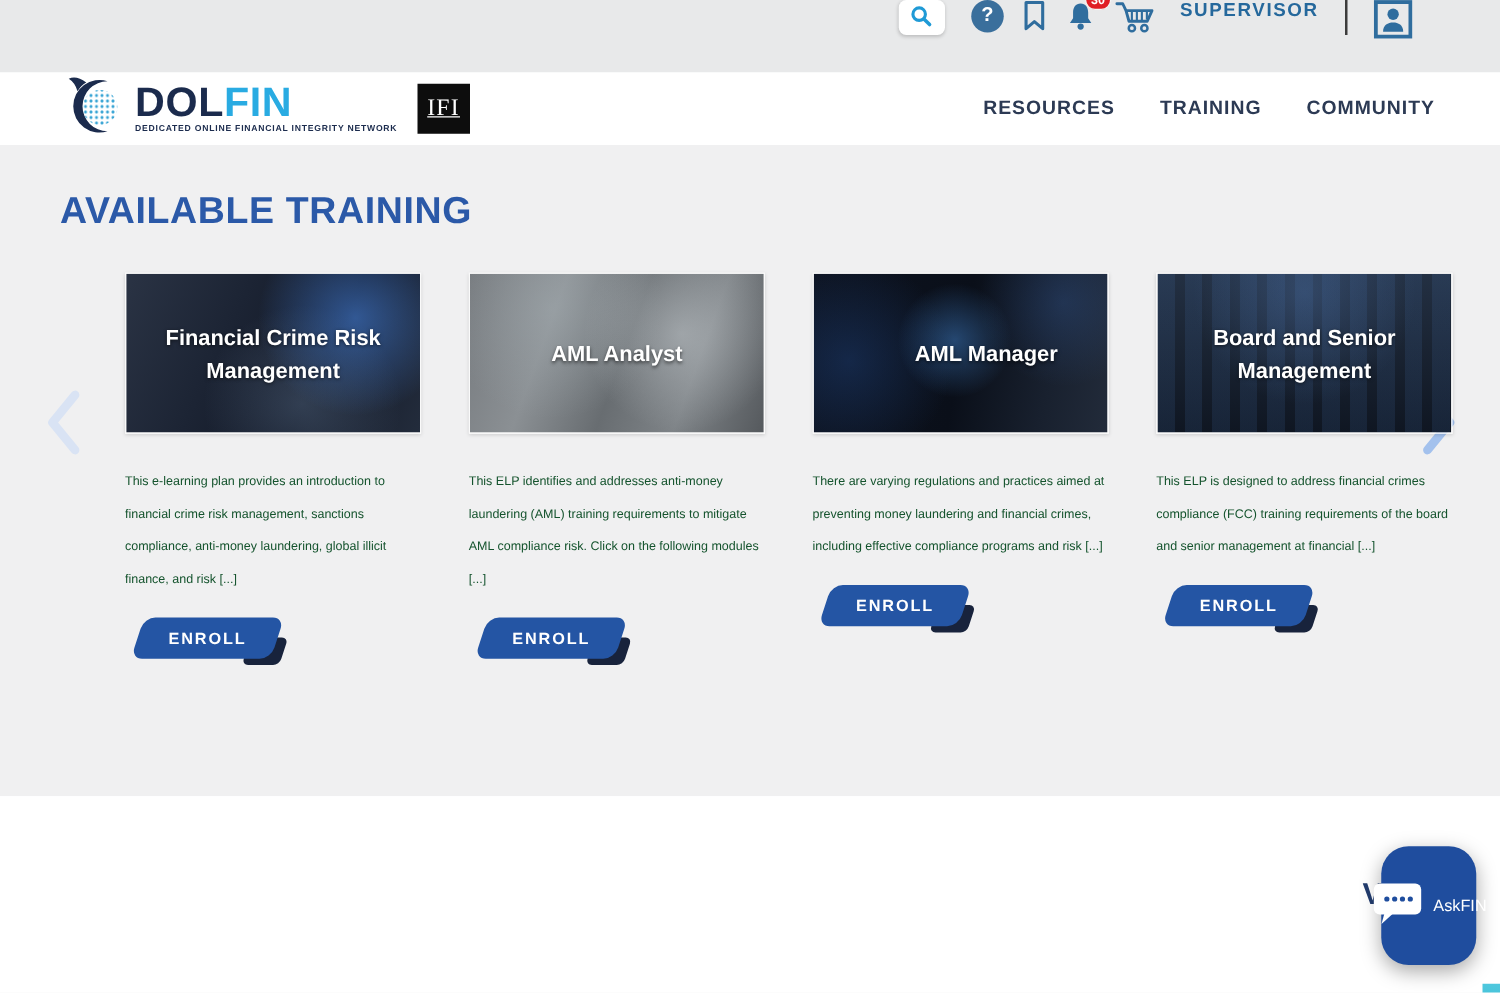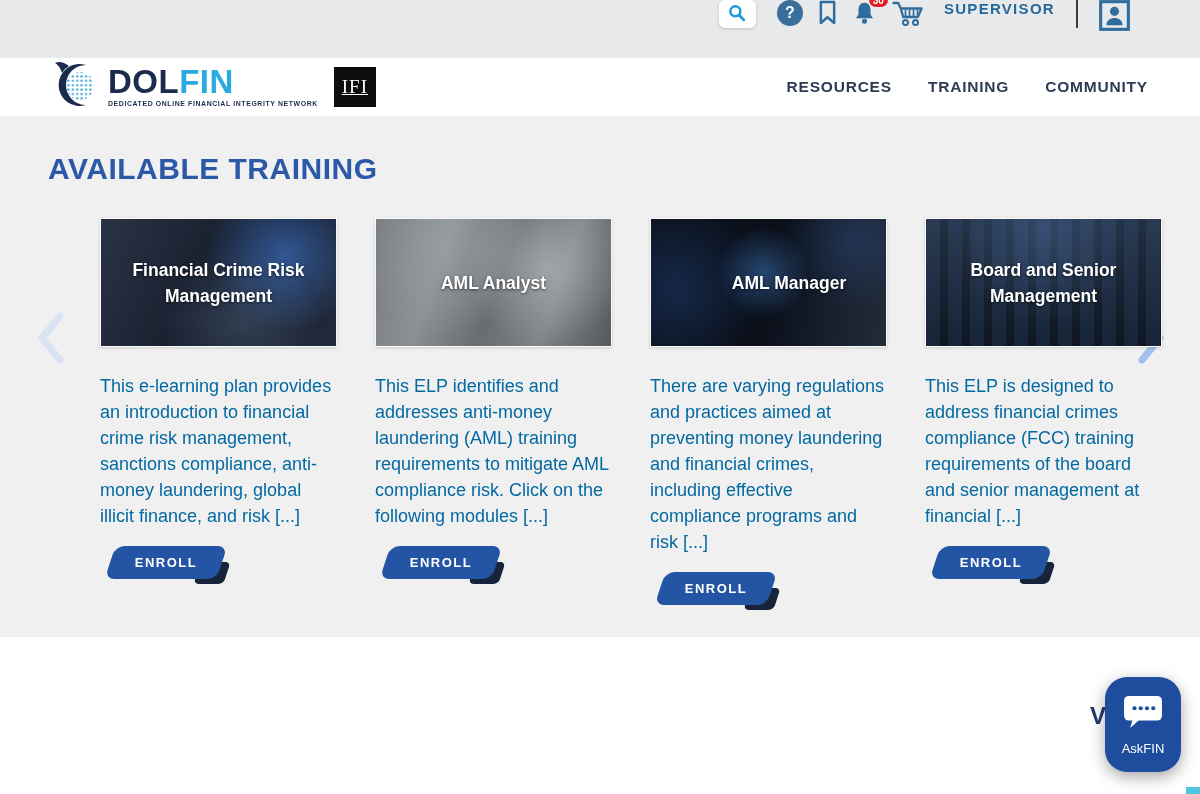--- a/index.html
+++ b/index.html
@@ -95,21 +95,21 @@
     linear-gradient(110deg,#75797d 0%,#8b9094 28%,#686d71 52%,#7e8387 74%,#55595d 100%); }
   .img-manager { background:
     radial-gradient(circle at 48% 42%, rgba(70,140,220,.45), rgba(70,140,220,0) 32%),
     radial-gradient(circle at 12% 55%, rgba(40,90,170,.3), rgba(40,90,170,0) 38%),
     radial-gradient(circle at 85% 18%, rgba(60,110,190,.25), rgba(60,110,190,0) 30%),
     linear-gradient(100deg,#0d1320 0%,#0a0f19 50%,#18202e 78%,#222b3a 100%); padding-left: 41px; }
   .img-board { background:
     repeating-linear-gradient(90deg, rgba(80,130,200,.13) 0 14px, rgba(80,130,200,0) 14px 22px),
     radial-gradient(circle at 50% 12%, rgba(90,130,190,.3), rgba(90,130,190,0) 55%),
     linear-gradient(180deg,#233043 0%,#1a2433 45%,#0f1622 100%); }
-  .card-desc { margin-top:26px; font-size:18px; line-height:26px; color:#0369a1; }
+  .card-desc { margin-top:26px; font-size:10px; line-height:26px; color:#14532d; }
   .enroll-btn {
     position:relative; margin-top:17px; margin-left:10px;
     width:112px; height:33px; background:transparent; border:none; cursor:pointer;
   }
   .enroll-btn::before {
     content:""; position:absolute; right:-5px; bottom:-5px;
     width:30px; height:22px; background:#18233c; border-radius:5px;
     transform:skewX(-18deg); z-index:0;
   }
   .enroll-bg {
@@ -140,21 +140,21 @@
   .thumb-5 {
     position:absolute; right:0; top:150px; width:14px; height:44px;
     background:linear-gradient(180deg,#4fc8de,#2fb4cc); border:none; cursor:pointer;
   }
 
   
   .chat-widget {
     position:absolute; left:1105px; top:677px; width:76px; height:95px;
     background:#1f4d9e; border-radius:22px; border:none; cursor:pointer;
     box-shadow:0 5px 16px rgba(0,0,0,.35);
-    display:flex; flex-direction:column; align-items:center; justify-content:center;
+    display:flex; align-items:center; justify-content:center;
     gap:8px; z-index:2;
   }
   .chat-label { color:#fff; font-size:13px; font-family:"Liberation Sans", sans-serif; }
 </style>
 </head>
 <body>
 
 <div class="utility-bar">
   <button class="util-btn search-pill">
     <span>

